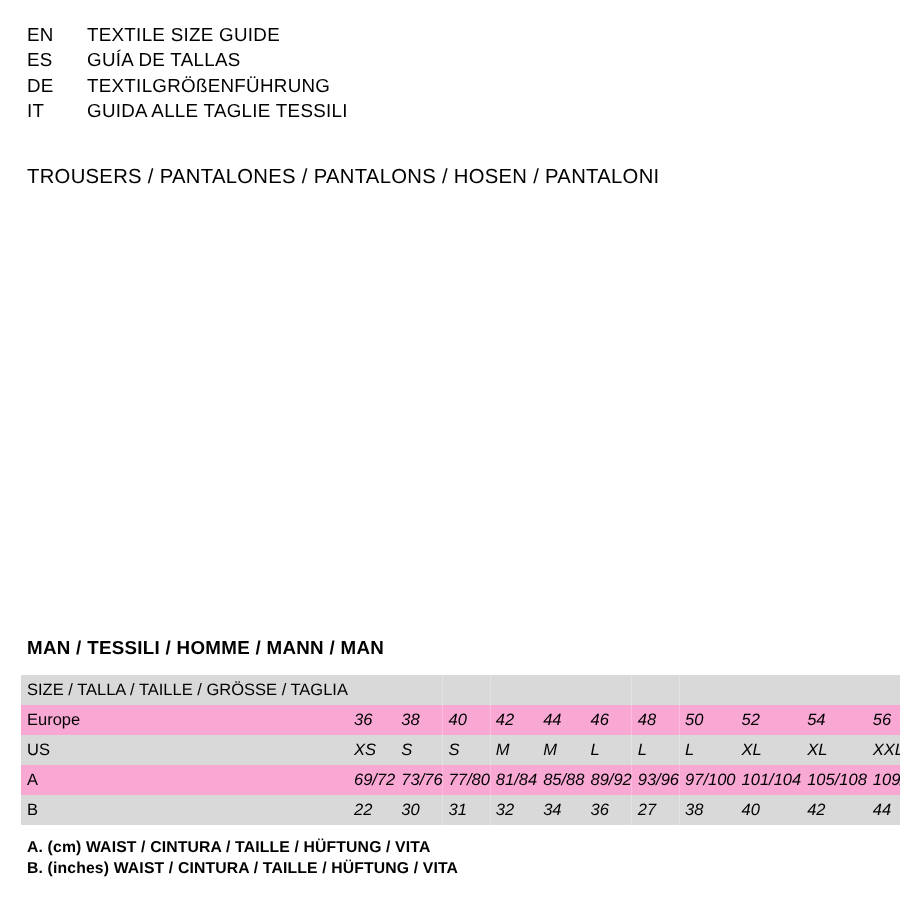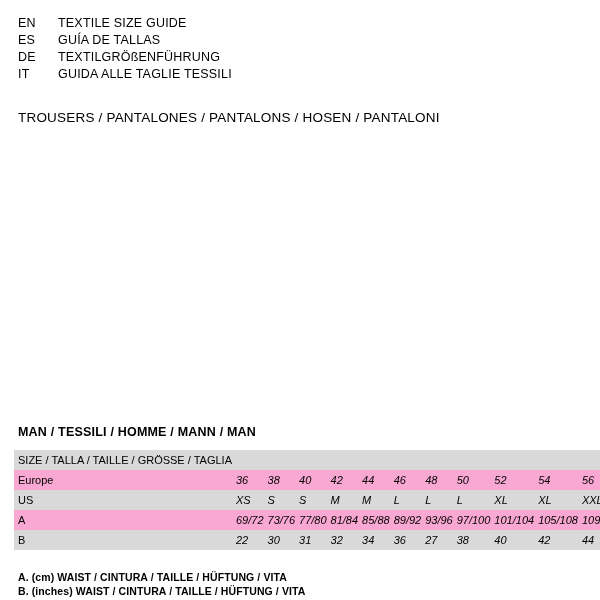--- a/index.html
+++ b/index.html
@@ -96,21 +96,21 @@
   }
   .row-shaded td { background: #d9d9d9; }
   .row-plain td { background: #f9a8d4; }
   .col-label { width: 88px; }
   .col-v { width: 43px; font-style: italic; }
 
   
   .notes {
     position: absolute;
     left: 18px;
-    top: 570px;
+    top: 558px;
     font-size: 10.5px;
     line-height: 14px;
     font-weight: bold;
     letter-spacing: 0.1px;
   }
 </style>
 </head>
 <body>
 
 <div class="page">

